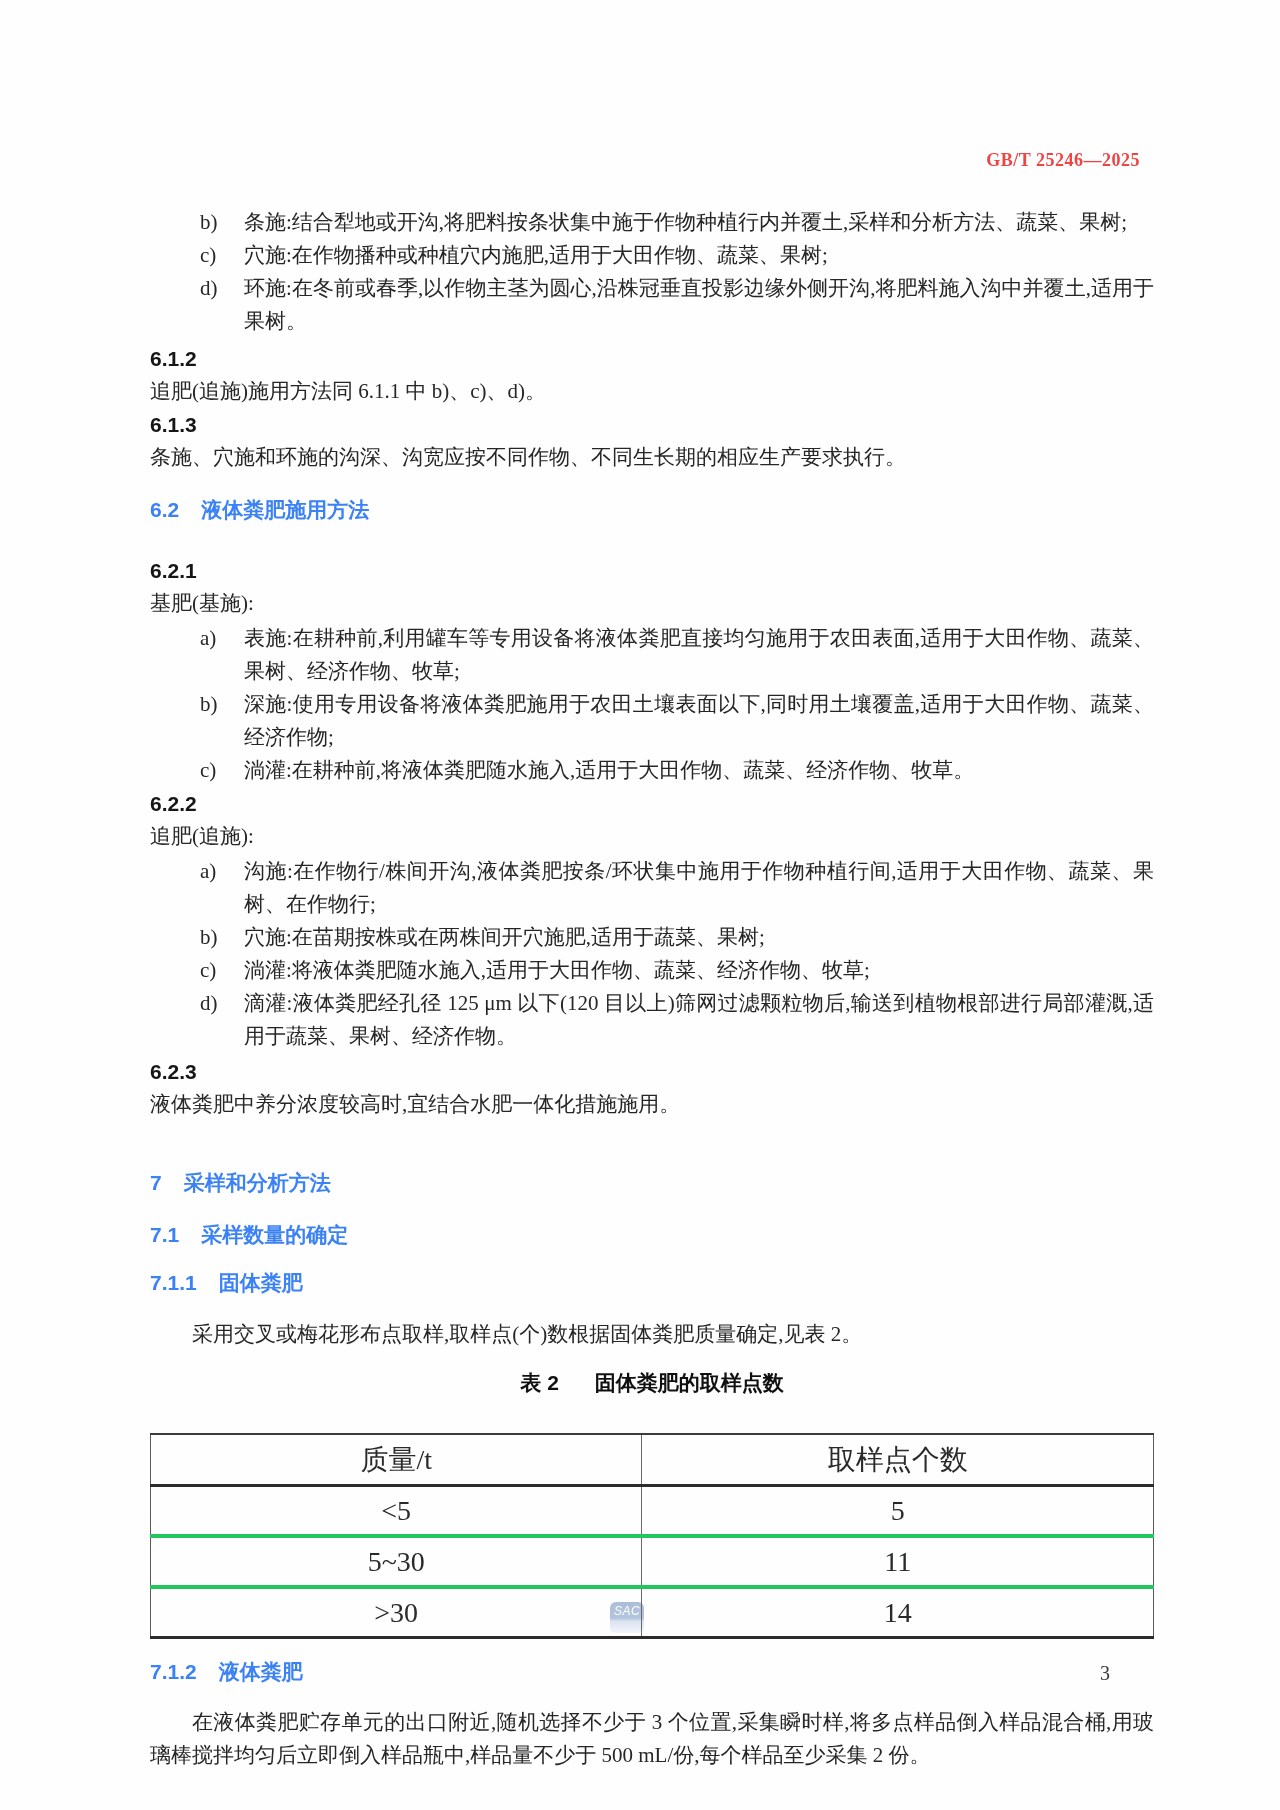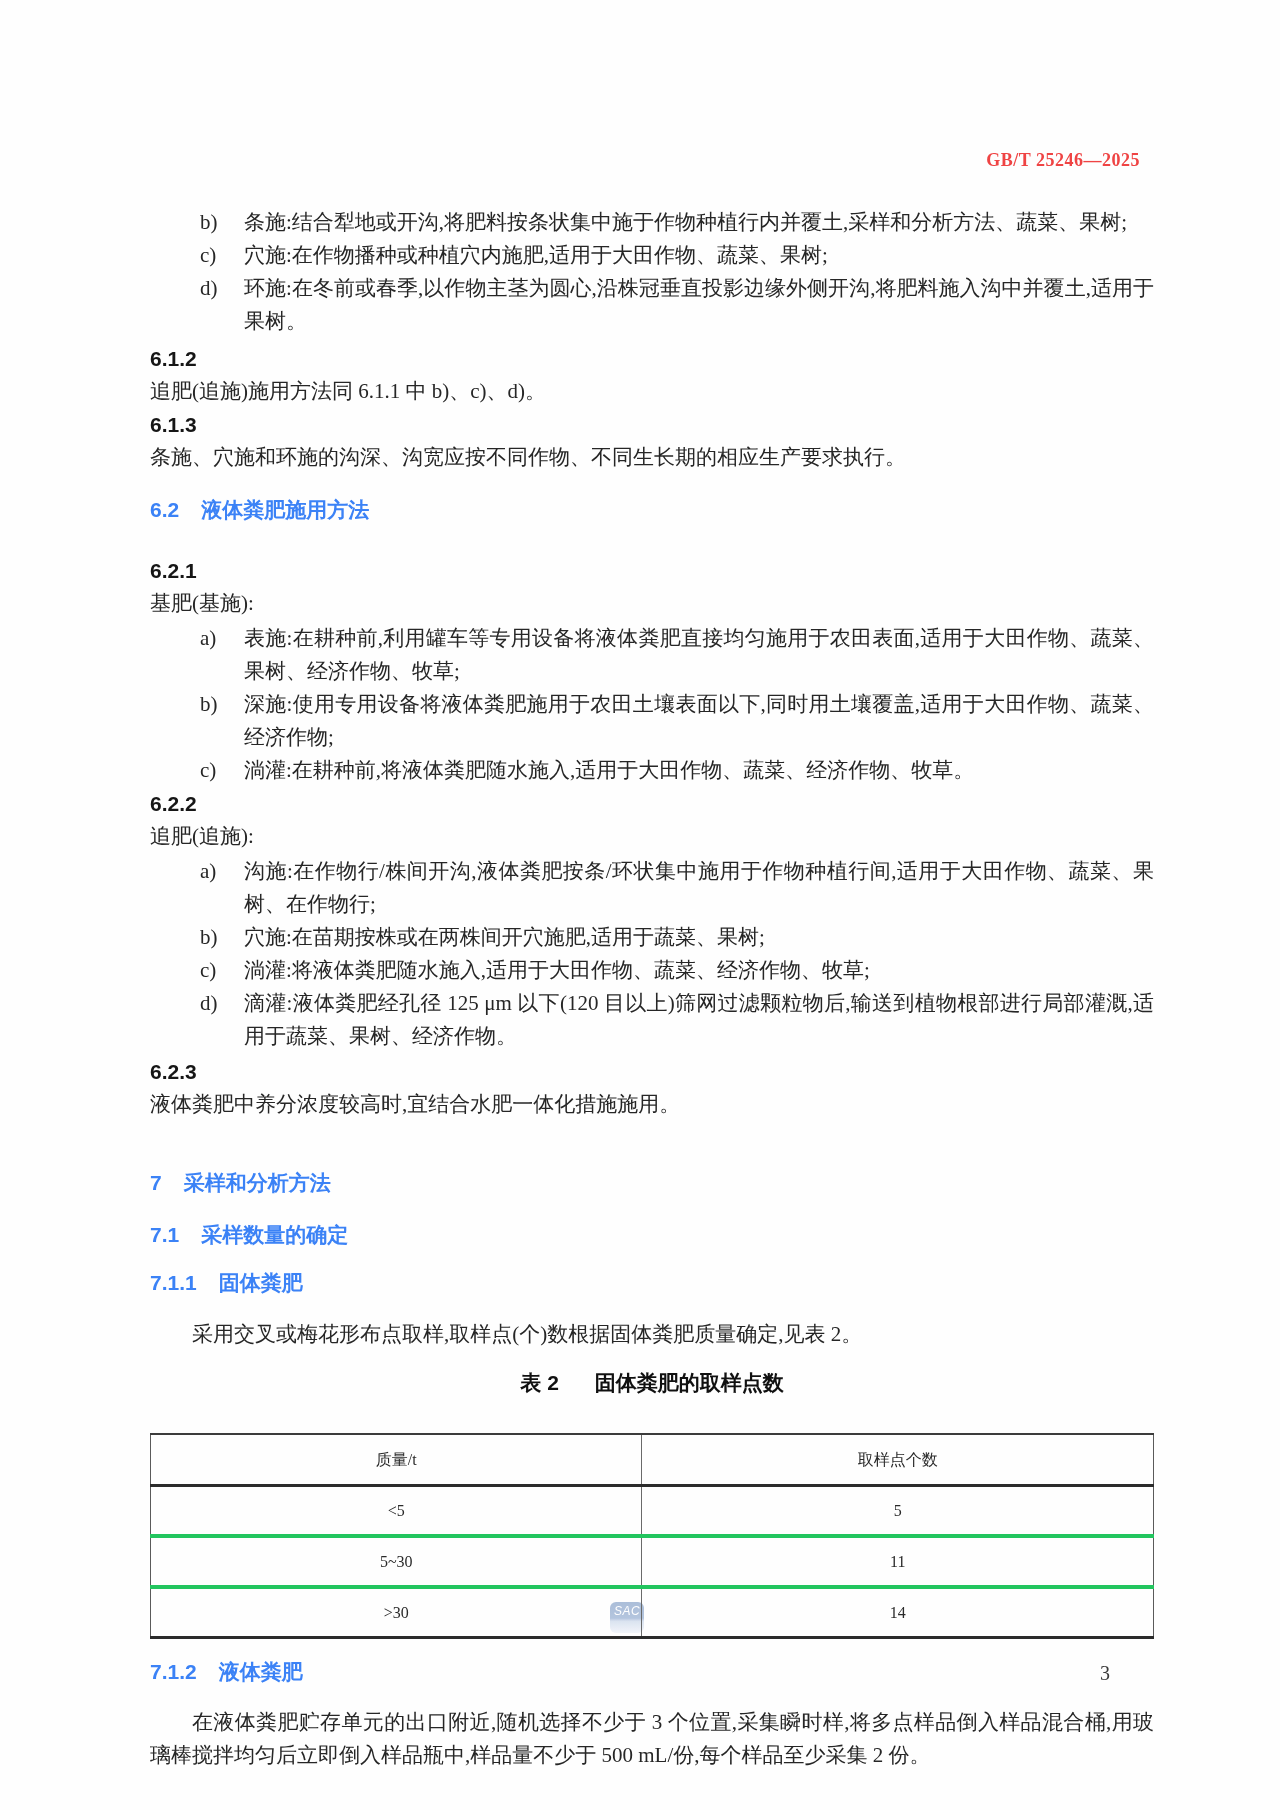--- a/index.html
+++ b/index.html
@@ -52,21 +52,21 @@
     text-align: center;
     font-family: "Liberation Sans", "DejaVu Sans", sans-serif;
     font-weight: bold; color: #101010;
     text-indent: 0;
   }
   .caption .cap-label { margin-right: 30px; }
 
   table.sample-table {
     width: 100%;
     border-collapse: collapse;
-    font-size: 16px; line-height: 24px;
+    font-size: 28px; line-height: 24px;
     color: #2a2a2a;
     border-top: 2px solid #3c3c3c;
     border-bottom: 3px solid #2b2b2b;
     border-left: 1px solid #5a5a5a;
     border-right: 1px solid #5a5a5a;
   }
   table.sample-table th {
     font-weight: normal;
     height: 47px;
     border-bottom: 3px solid #2b2b2b;

